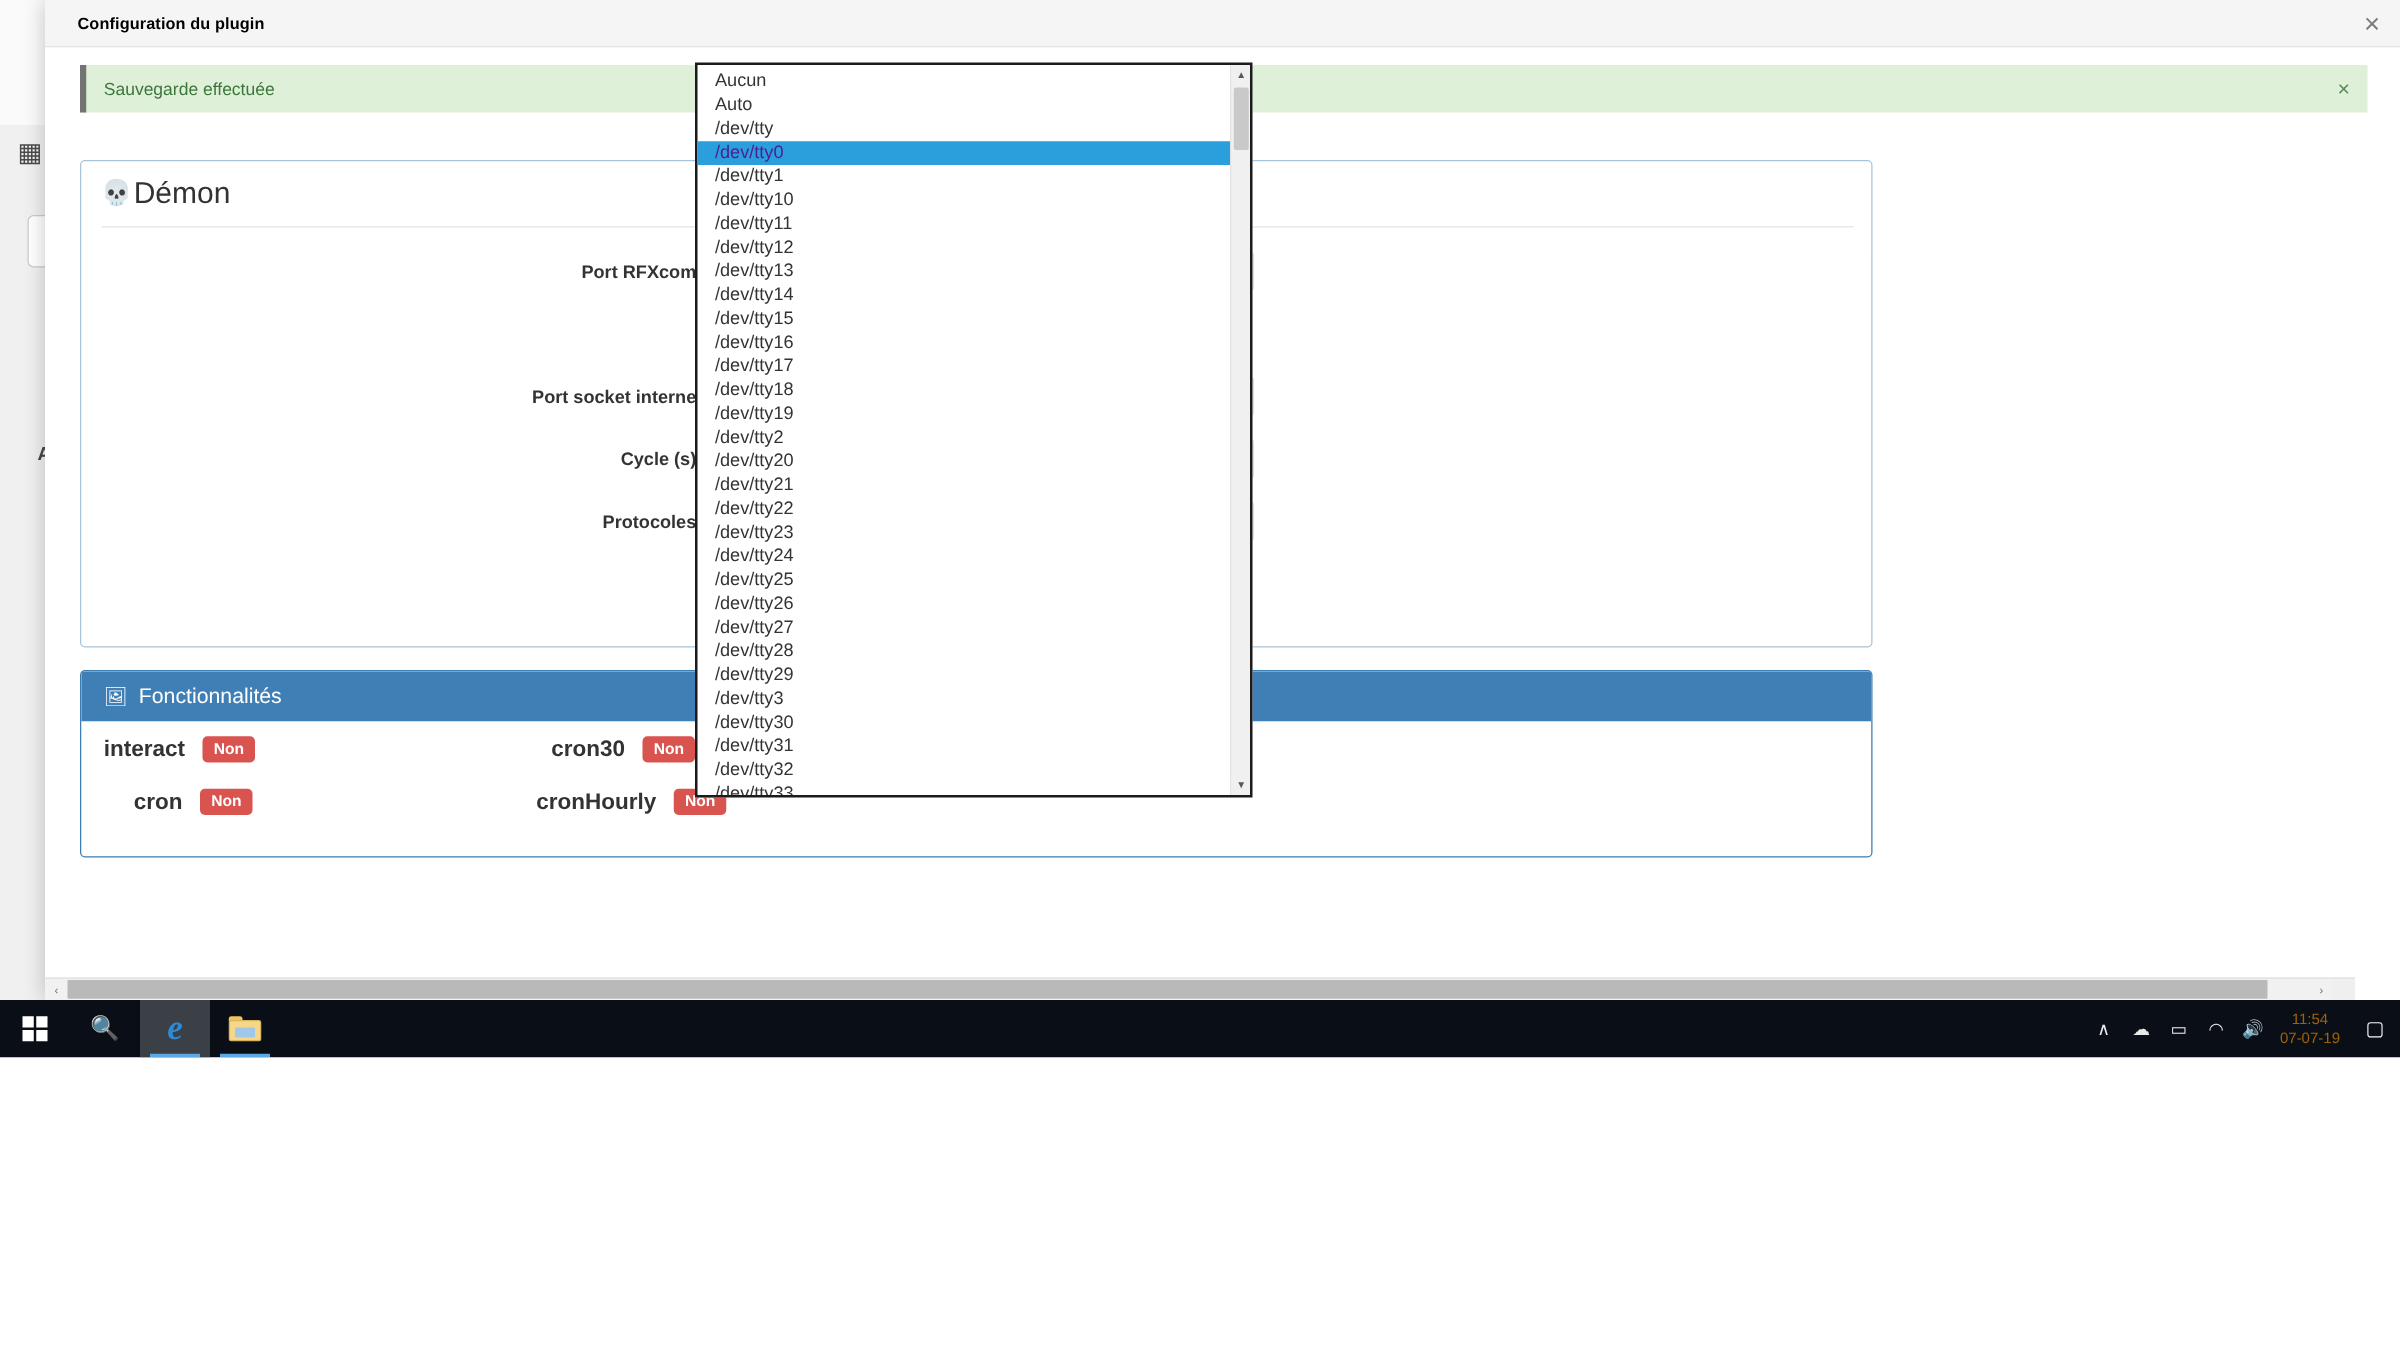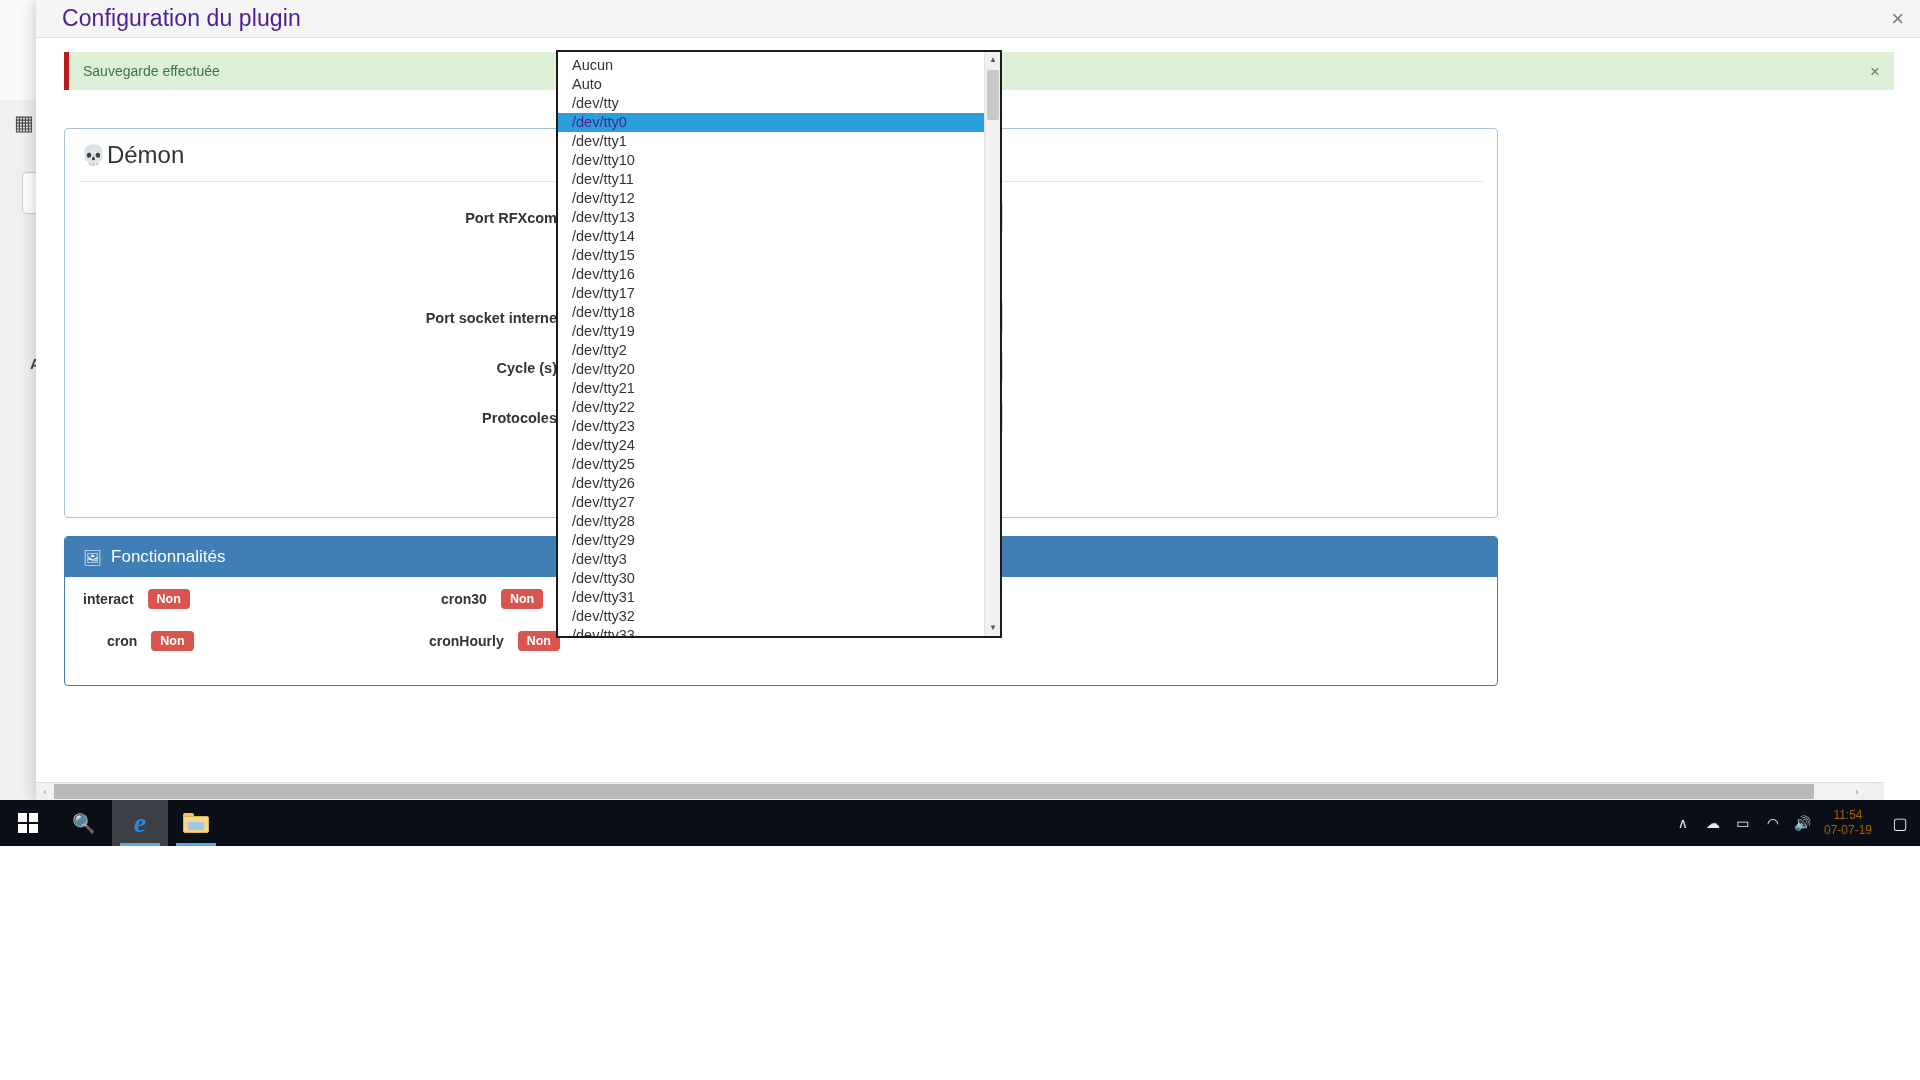--- a/index.html
+++ b/index.html
@@ -38,32 +38,32 @@
   #modal {
     position: absolute; left: 36px; top: 0; width: 1884px; height: 800px;
     background: #ffffff;
     box-shadow: 0 0 16px rgba(0,0,0,.22);
   }
   #modal-header {
     position: relative; height: 38px; background: #f5f5f5;
     border-bottom: 1px solid #e0e0e0; padding: 0 26px;
     display: flex; align-items: center;
   }
-  #modal-title { font-size: 23px; font-weight: normal; color: #4c1d95; letter-spacing:.1px;}
+  #modal-title { font-size: 13px; font-weight: bold; color: #000000; letter-spacing:.1px;}
   #modal-close {
     position: absolute; right: 16px; top: 0px; font-size: 22px; color: #7b7b7b;
     line-height: 38px; cursor: pointer; font-family:"Liberation Sans",sans-serif;
   }
 
   #modal-body { position: relative; height: 762px; background:#ffffff; overflow:hidden;}
 
   
   #alert {
     position: absolute; left: 28px; top: 14px; width: 1830px; height: 38px;
-    background: #dff0d8; border-left: 5px solid #b91c1c;
+    background: #dff0d8; border-left: 5px solid #737373;
     display:flex; align-items:center; justify-content:space-between;
     padding: 0 14px 0 14px;
     text-align: right;
   }
   #alert-text { font-size: 14px; color:#3c763d; }
   #alert-close { font-size: 17px; color:#5c8a5c; cursor:pointer; line-height:1;}
 
   
   #content-region { position:absolute; left:28px; top:62px; width:1474px; height:570px; }
 
@@ -95,21 +95,21 @@
     border:1px solid #3c7cb0; border-radius:4px; overflow:hidden; background:#fff;
   }
   #func-head {
     height:40px; background:#3f7fb5; color:#ffffff;
     display:flex; align-items:center; gap:9px; padding:0 18px;
     font-size:17px;
   }
   .img-icon { font-size:15px; line-height:1; }
   #func-body { position:relative; height:108px; }
   .func-cell { position:absolute; display:flex; align-items:center; }
-  .func-name { font-size:14px; font-weight:bold; color:#333333; }
+  .func-name { font-size:18px; font-weight:bold; color:#333333; }
   .badge-non {
     margin-left:14px; background:#d9534f; color:#ffffff; font-size:12.5px;
     font-weight:bold; border-radius:4px; padding:3px 9px; line-height:1.15;
   }
 
   
   #hscroll {
     position:absolute; left:36px; bottom:0px; width:1848px; height:18px;
     background:#f1f1f1; border-top:1px solid #dcdcdc;
     display:flex; align-items:stretch;

